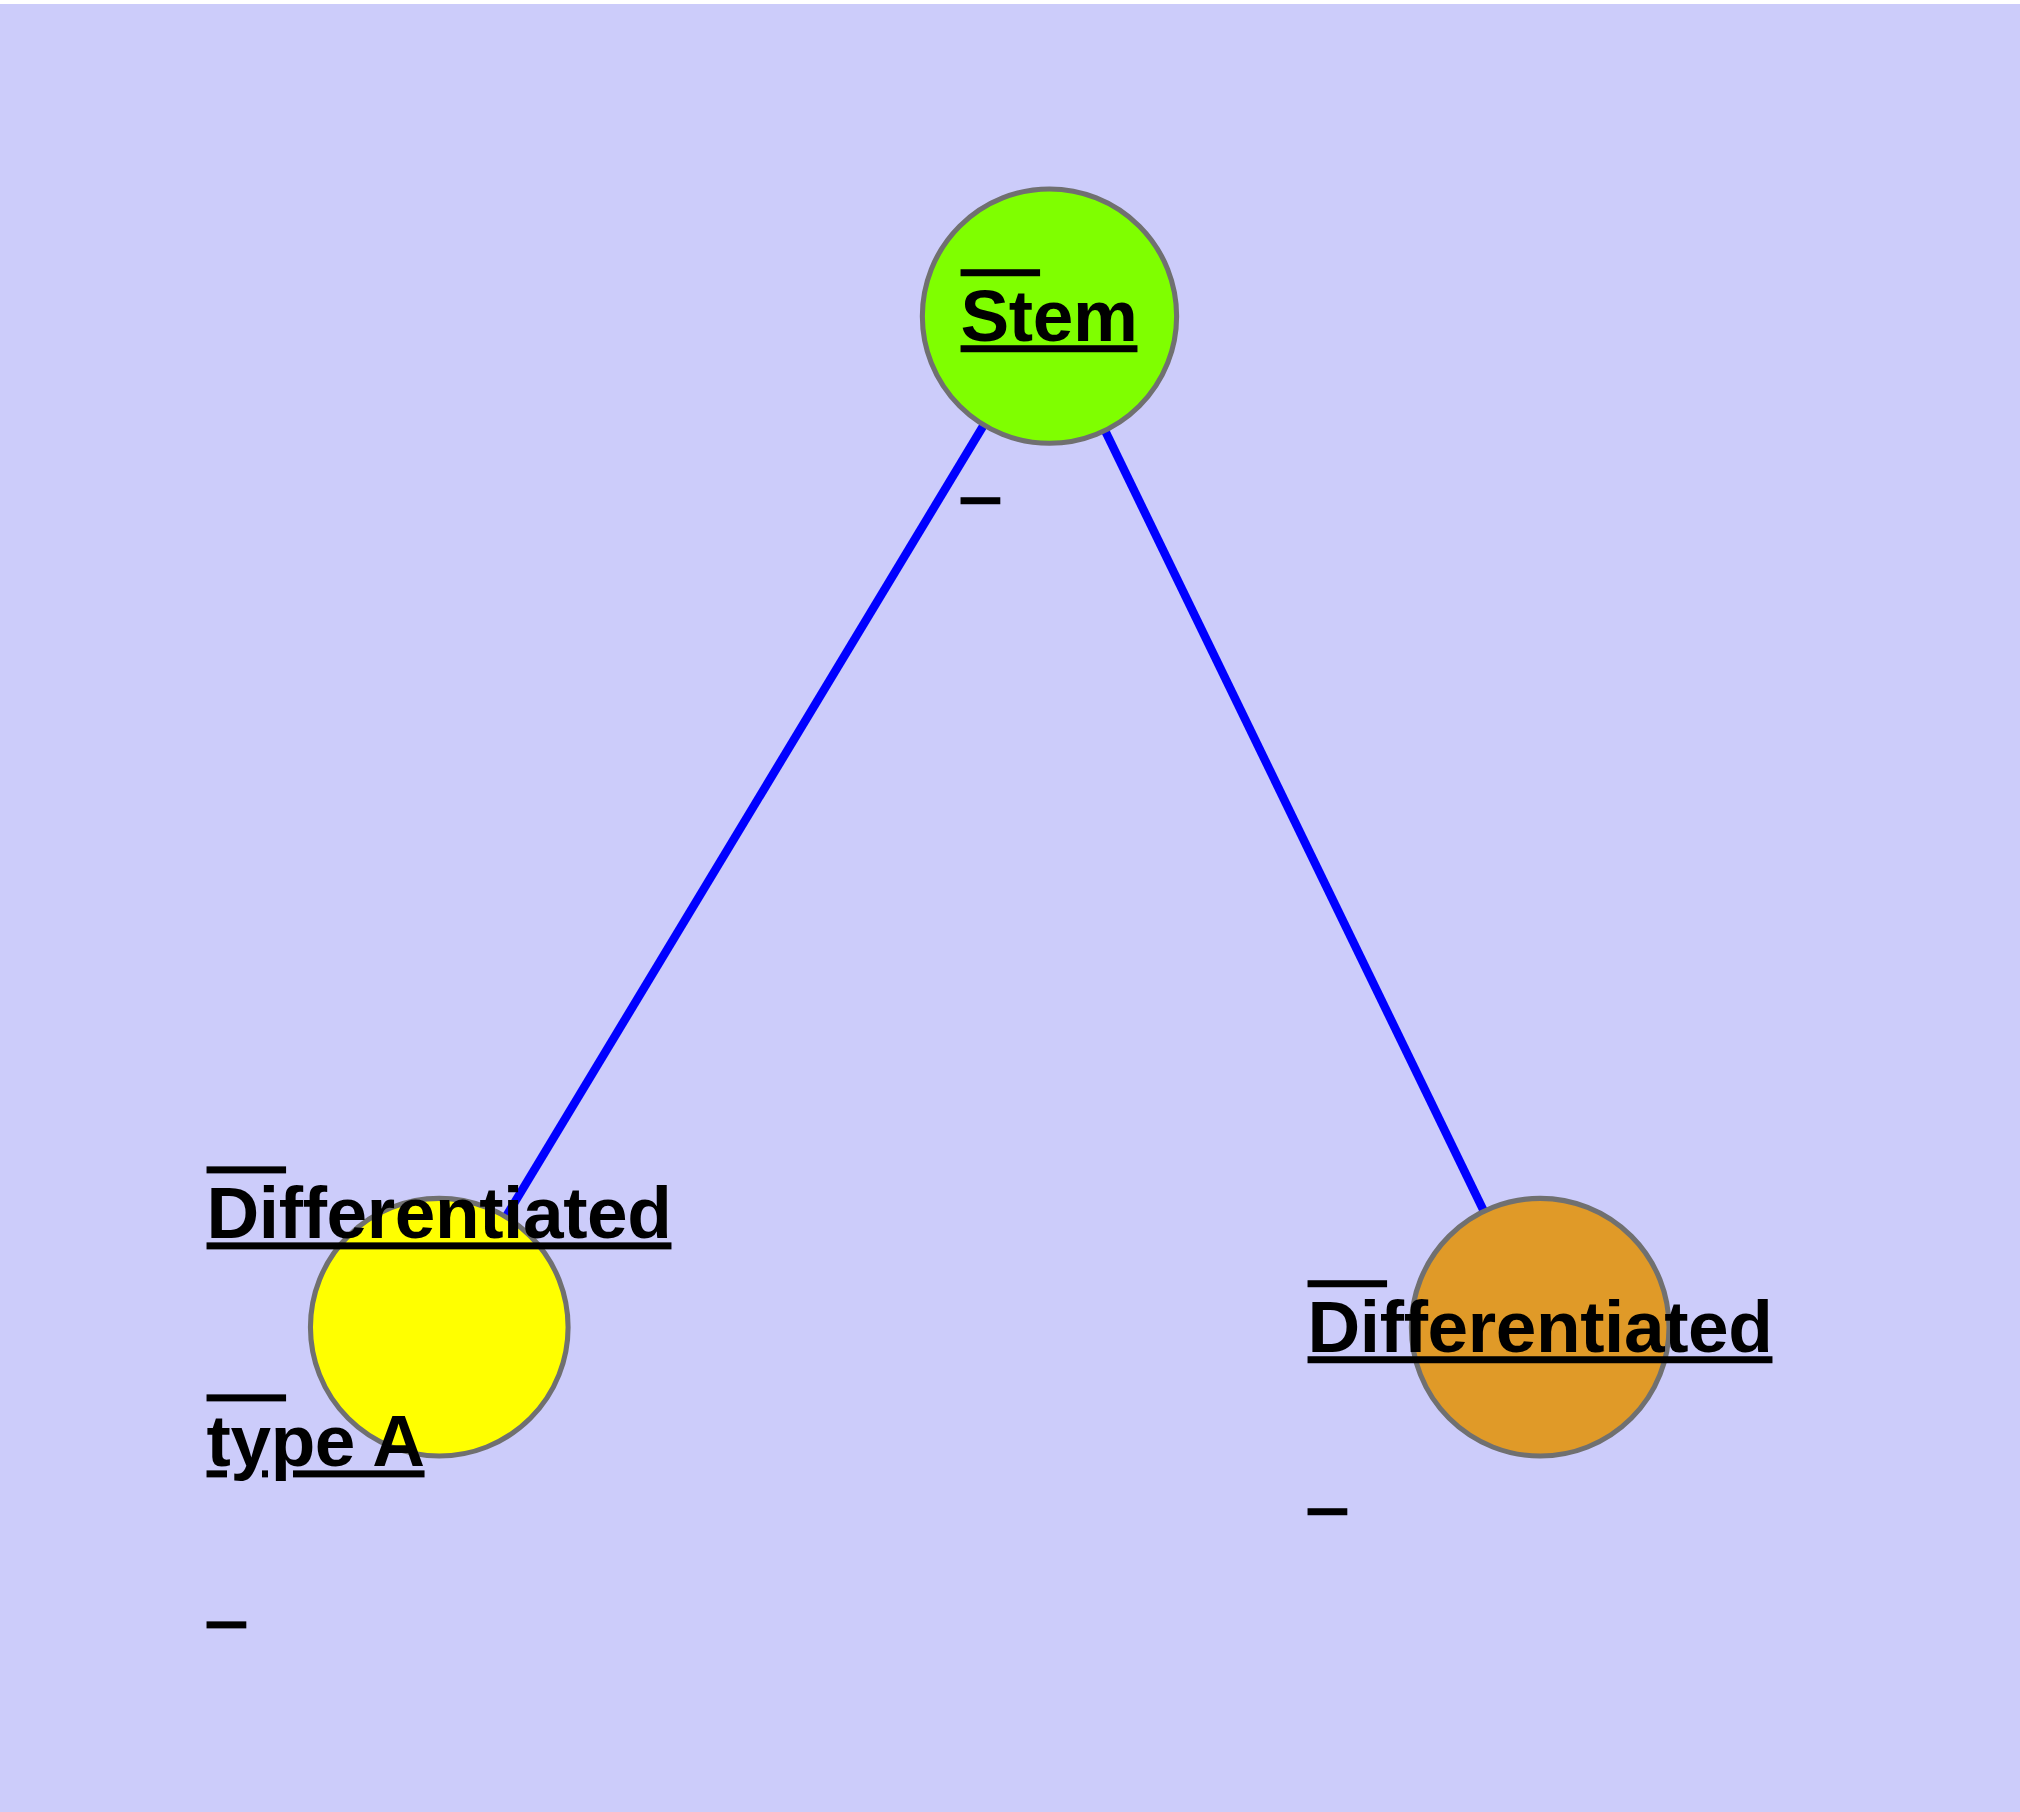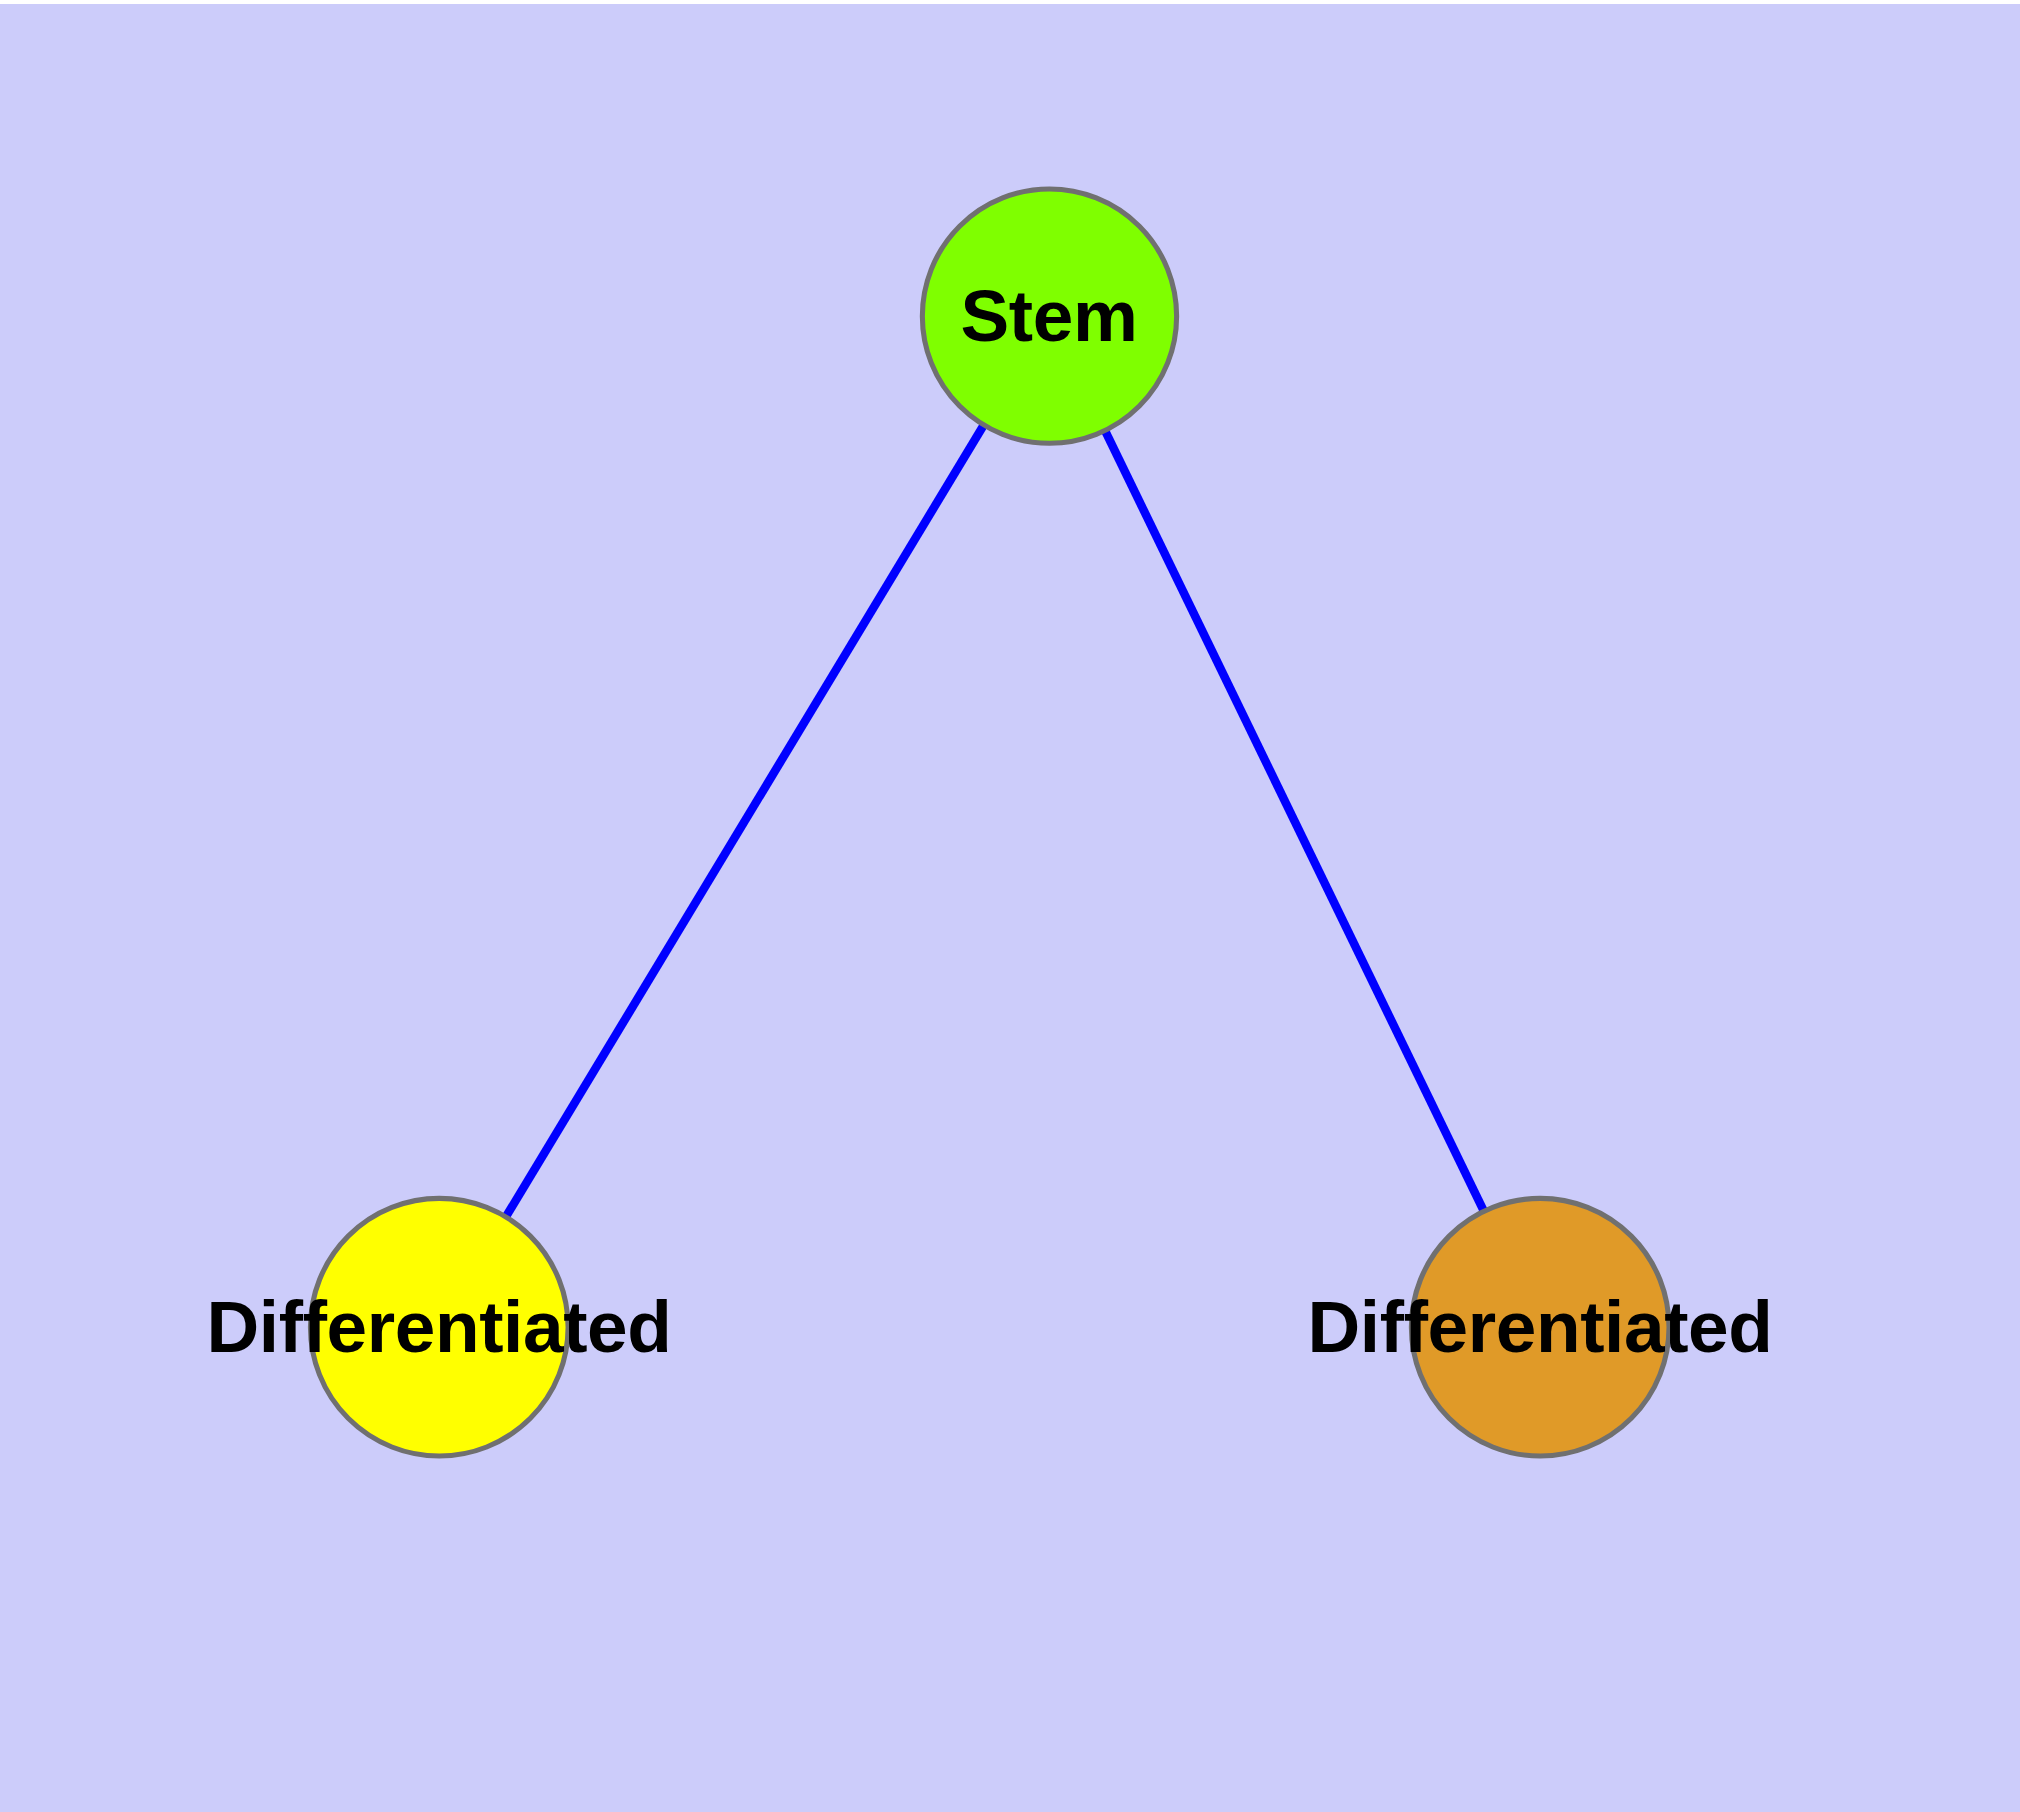--- a/index.html
+++ b/index.html
@@ -36,28 +36,28 @@
     stroke-width: 10;
     stroke-linecap: butt;
     fill: none;
   }
   .node-circle {
     stroke: #707070;
     stroke-width: 6;
   }
   .node-label {
     position: absolute;
-    text-align: center;
     color: #000000;
     font-weight: bold;
     line-height: 1.04;
     white-space: pre;
     letter-spacing: -0.4px;
     pointer-events: none;
     transform: translate(-50%, -50%);
+    text-decoration: underline;
   }
   #label-stem {
     left: 1049px;
     top: 318px;
     font-size: 73px;
   }
   #label-diff-a {
     left: 439px;
     top: 1327px;
     font-size: 73px;
@@ -89,20 +89,21 @@
     </g>
 
   </svg>
 
   <div class="node-label" id="label-stem" style="left: 1049px; top: 316px;">
     <div>Stem</div>
   </div>
 
   <div class="node-label" id="label-diff-a" style="left: 439px; top: 1327px;">
     <div>Differentiated</div>
+    <div>type A</div>
   </div>
 
   <div class="node-label" id="label-diff-b" style="left: 1540px; top: 1327px;">
     <div>Differentiated</div>
   </div>
 
 </div>
 
 
 </body></html>

